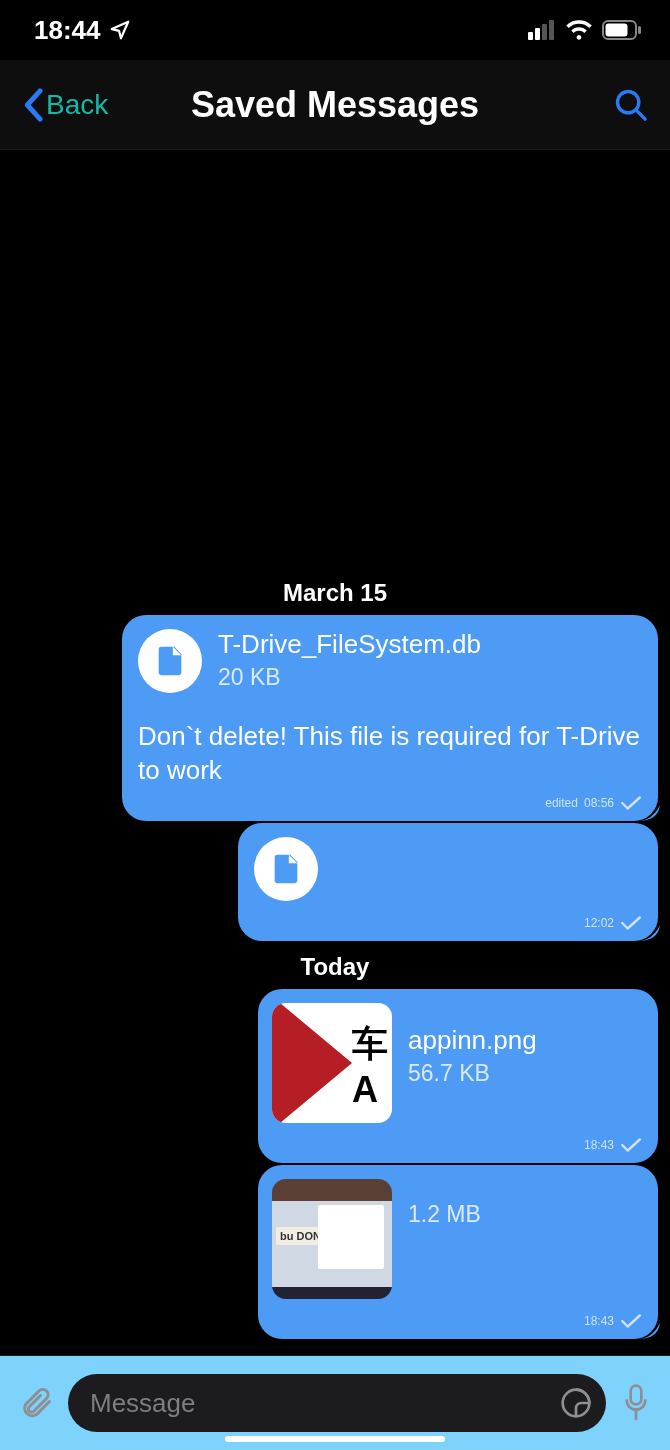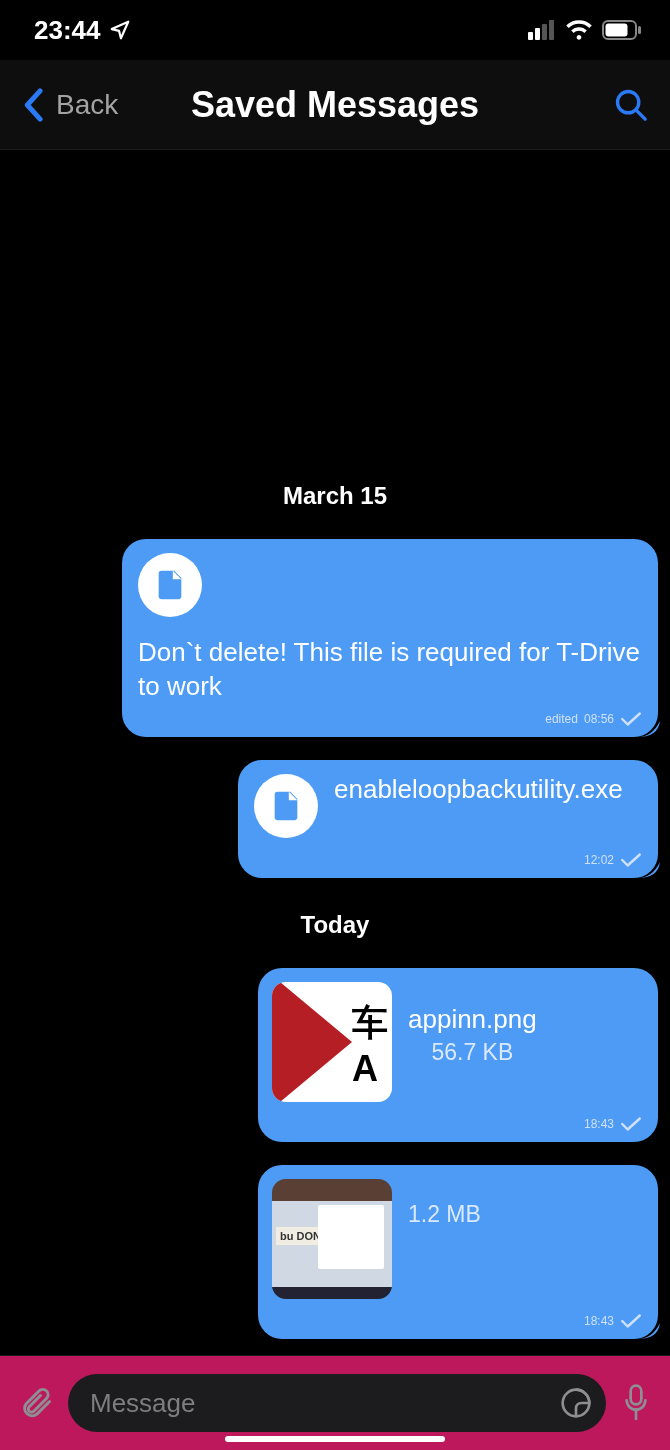--- a/index.html
+++ b/index.html
@@ -29,25 +29,25 @@
   .nav-bar {
     height: 90px;
     border-bottom: 1px solid #1b1b1b;
     display: flex;
     align-items: center;
     padding: 0 22px;
     position: relative;
     background:#0e0e0e;
   }
   .nav-back {
-    color: #a3a3a3;
+    color: #14b8a6;
     font-size: 28px;
     display: flex;
     align-items: center;
-    gap: 12px;
+    gap: 2px;
     cursor: pointer;
   }
   .nav-title {
     position: absolute;
     left: 0; right: 0;
     text-align: center;
     font-size: 36px;
     font-weight: 600;
     pointer-events: none;
   }
@@ -57,21 +57,21 @@
     cursor: pointer;
   }
 
   
   .chat {
     height: calc(1450px - 60px - 90px - 95px);
     display: flex;
     flex-direction: column;
     justify-content: flex-end;
     padding: 0 12px 16px 12px;
-    gap: 23px;
+    gap: 2px;
   }
   .date-label {
     align-self: center;
     font-size: 24px;
     font-weight: 600;
     color: #fff;
     padding: 10px 0 6px;
   }
   .bubble {
     align-self: flex-end;
@@ -130,39 +130,39 @@
   }
   .thumb-canirun::after{
     content:"";
     position:absolute; right:8px; top:26px; width:66px; height:64px;
     background:#fff; border-radius:2px;
   }
 
   .meta-col{ display:flex; flex-direction:column; gap:4px; min-width:0; }
   .fname{ font-size:26px; font-weight:500; color:#fff; word-break:break-all; }
   .fsize{ font-size:23px; color:#dbe9ff;}
-  .msg-text{ font-size:26px; line-height:34px; margin-top:18px; }
+  .msg-text{ font-size:26px; line-height:34px; margin-top:26px; }
 
   .time-row{
     display:flex; justify-content:flex-end; align-items:center;
     gap:6px; margin-top:8px;
     font-size:12px; color:#cfe1fb;
   }
   .time-row.absolute{
     position:absolute; right:16px; bottom:10px;
   }
 
   
   .input-bar{
     height:95px;
     display:flex; align-items:center;
     padding:0 18px;
     gap:14px;
     border-top:1px solid #1b1b1b;
-    background:#be185d;
+    background:#7dd3fc;
   }
   .attach-btn, .mic-btn{ color:#8e8e93; cursor:pointer; }
   .msg-input-wrap{
     flex:1;
     background:#1c1c1e;
     border-radius:32px;
     height:58px;
     display:flex; align-items:center;
     padding:0 14px 0 22px;
     gap:10px;
@@ -182,21 +182,21 @@
     background:#fff;
   }
 
   svg{ display:block; }
 </style>
 </head>
 <body>
 
 <div class="status-bar">
   <div class="status-left">
-    <span>23:44</span>
+    <span>18:44</span>
     <span>
       <svg width="22" height="22" viewBox="0 0 24 24" fill="none" stroke="#fff" stroke-width="2.4" stroke-linejoin="round" stroke-linecap="round">
           <path d="M3 11 L21 3 L13 21 L11 13 Z"></path>
         </svg>
     </span>
   </div>
   <div class="status-right">
     <span>
       <svg width="28" height="20" viewBox="0 0 28 20">
           <rect x="0" y="12" width="5" height="8" rx="1" fill="#fff"></rect>
@@ -243,57 +243,60 @@
   <div class="date-label">March 15</div>
 
   <div class="bubble tail" style="max-width:540px; align-self:flex-end; margin-left:110px;">
     <div class="file-row">
       <div class="file-icon-circle">
         <svg width="34" height="34" viewBox="0 0 24 24" fill="#4d9bf5">
             <path d="M6 2h9l5 5v13a2 2 0 0 1-2 2H6a2 2 0 0 1-2-2V4a2 2 0 0 1 2-2z"></path>
             <path d="M14 2v6h6" fill="#fff"></path>
           </svg>
       </div>
+      <div class="meta-col">
+        <div class="fname">T-Drive_FileSystem.db</div>
+        <div class="fsize">20 KB</div>
+      </div>
     </div>
     <div class="msg-text">Don`t delete! This file is required for T-Drive to work</div>
     <div class="time-row">
       <span>edited</span>
       <span>08:56</span>
       <svg width="22" height="16" viewBox="0 0 20 14" fill="none" stroke="#cfe1fb" stroke-width="2.2" stroke-linecap="round" stroke-linejoin="round">
           <polyline points="2 7 7 12 18 2"></polyline>
         </svg>
     </div>
   </div>
 
   <div class="bubble tail" style="width:420px; padding-bottom:40px;">
     <div class="file-row">
       <div class="file-icon-circle">
         <svg width="34" height="34" viewBox="0 0 24 24" fill="#4d9bf5">
             <path d="M6 2h9l5 5v13a2 2 0 0 1-2 2H6a2 2 0 0 1-2-2V4a2 2 0 0 1 2-2z"></path>
             <path d="M14 2v6h6" fill="#fff"></path>
           </svg>
       </div>
       <div class="meta-col">
-        <div class="fname">enableloopbackutility.exe</div>
       </div>
     </div>
     <div class="time-row absolute">
       <span>12:02</span>
       <svg width="22" height="16" viewBox="0 0 20 14" fill="none" stroke="#cfe1fb" stroke-width="2.2" stroke-linecap="round" stroke-linejoin="round">
           <polyline points="2 7 7 12 18 2"></polyline>
         </svg>
     </div>
   </div>
 
   <div class="date-label">Today</div>
 
   <div class="bubble" style="width:400px; padding:14px 16px 40px 14px;">
     <div class="file-row">
       <div class="thumb thumb-appinn"></div>
-      <div class="meta-col" style="padding-top:22px;align-items:center;">
+      <div class="meta-col" style="padding-top:22px;">
         <div class="fname">appinn.png</div>
         <div class="fsize">56.7 KB</div>
       </div>
     </div>
     <div class="time-row absolute">
       <span>18:43</span>
       <svg width="22" height="16" viewBox="0 0 20 14" fill="none" stroke="#cfe1fb" stroke-width="2.2" stroke-linecap="round" stroke-linejoin="round">
           <polyline points="2 7 7 12 18 2"></polyline>
         </svg>
     </div>

